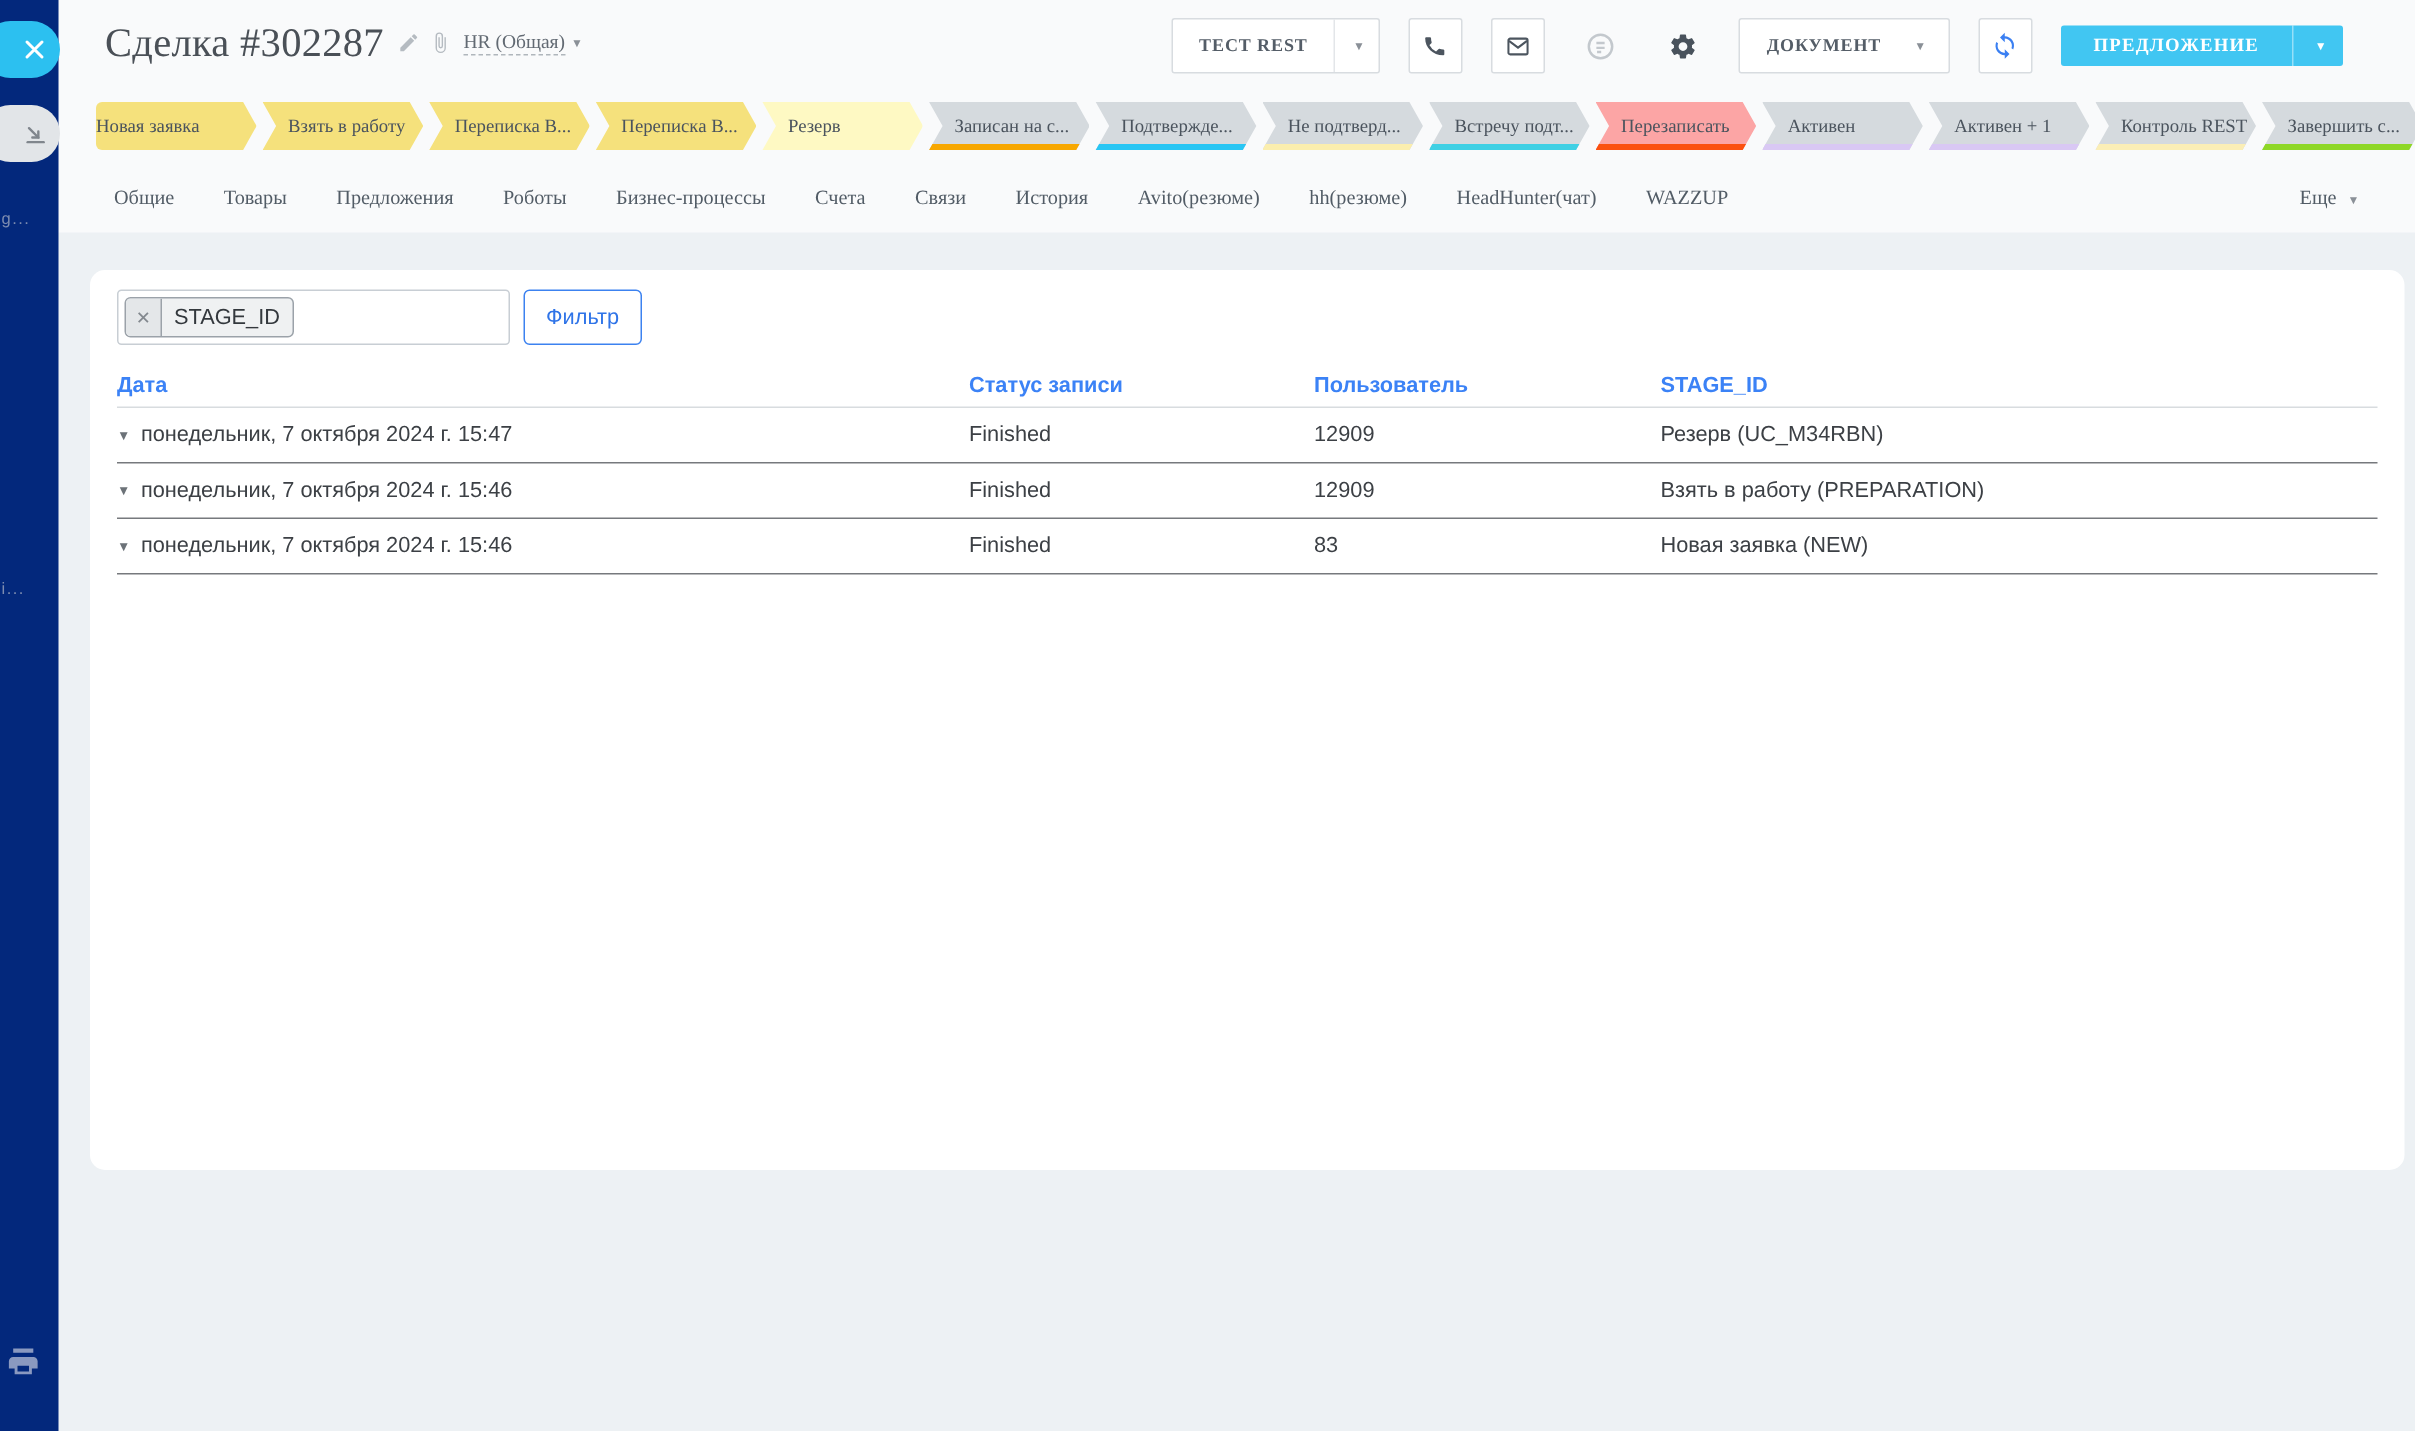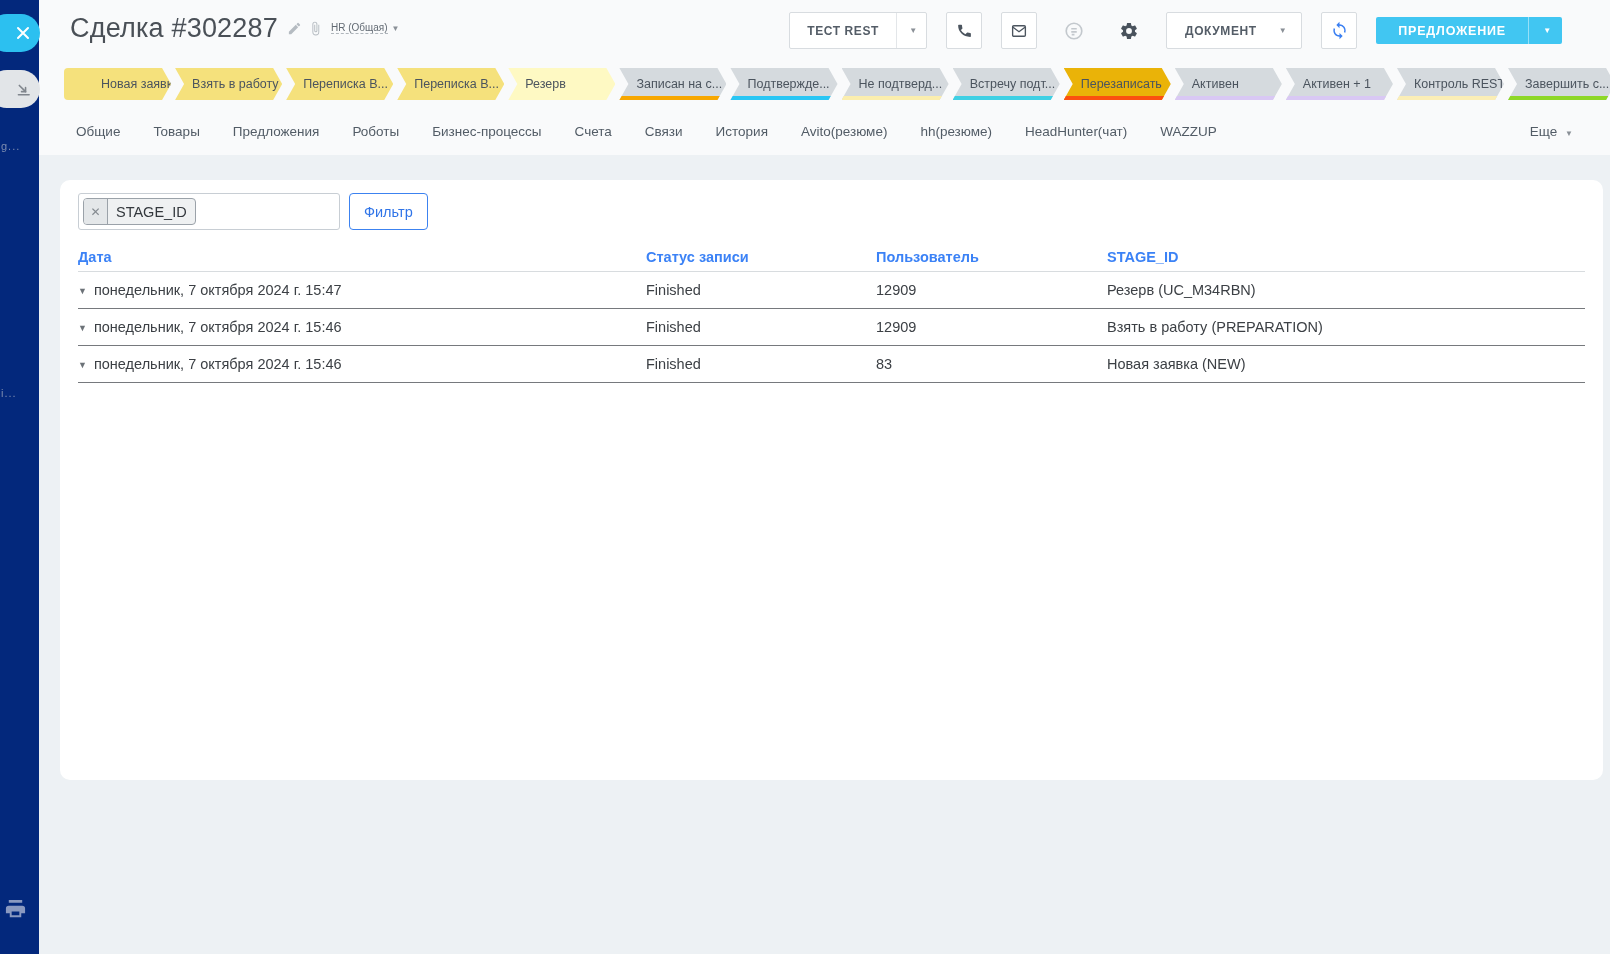--- a/index.html
+++ b/index.html
@@ -14,27 +14,27 @@
   .pill-close svg { stroke:#fff; }
   .pill-dock { top:70px; background:#e2e5e8; }
   .pill-dock svg { stroke:#80868d; }
   .side-hint { position:absolute; left:1px; font-size:11px; color:#7d8cb0; letter-spacing:1px; }
   .hint-a { top:140px; }
   .hint-b { top:387px; }
   .printer { position:absolute; left:4px; bottom:29px; cursor:pointer; }
 
   
   .main { flex:1; display:flex; flex-direction:column; min-width:0; }
-  .topbar { background:#f9fafb; padding-top:0; flex:0 0 155px; position:relative; }
+  .topbar { background:#f9fafb; padding-top:0; flex:0 0 155px; position:relative;font-family:Liberation Serif, serif; }
 
   
   .title-row { display:flex; align-items:center; height:56px; padding-left:31px; }
   .page-title { font-size:27px; font-weight:300; color:#4a5057; letter-spacing:.2px; white-space:nowrap; }
   .title-icons { display:flex; align-items:center; margin-left:9px; gap:6px; }
-  .cat-link { margin-left:8px; font-size:10px; color:#626a73; border-bottom:1px dashed #b0b6bc; cursor:pointer; white-space:nowrap; }
+  .cat-link { margin-left:8px; font-size:13px; color:#626a73; border-bottom:1px dashed #b0b6bc; cursor:pointer; white-space:nowrap; }
   .caret { font-size:8px; color:#8a9097; margin-left:4px; }
 
   
   .toolbar { position:absolute; top:12px; right:48px; display:flex; align-items:center; gap:19px; }
   .btn { height:37px; background:#fff; border:1px solid #d8dce0; border-radius:2px; display:flex; align-items:center; font-size:12px; font-weight:bold; color:#545d67; letter-spacing:.6px; cursor:pointer; }
   .btn .btn-main { padding:0 17px; }
   .btn .btn-caret { width:30px; align-self:stretch; display:flex; align-items:center; justify-content:center; border-left:1px solid #e3e6e9; }
   .icon-btn { width:36px; height:37px; background:#fff; border:1px solid #d8dce0; border-radius:2px; display:flex; align-items:center; justify-content:center; cursor:pointer; }
   .icon-plain { width:36px; height:37px; display:flex; align-items:center; justify-content:center; cursor:pointer; border:none; background:transparent; }
   .btn-doc { padding:0; }
@@ -43,21 +43,21 @@
   .btn-primary { height:27px; background:#41c6f2; border:none; border-radius:2px; color:#fff; display:flex; align-items:center; font-size:12.5px; font-weight:bold; letter-spacing:.8px; cursor:pointer; }
   .btn-primary .btn-main { padding:0 22px; }
   .btn-primary .btn-caret { width:34px; align-self:stretch; display:flex; align-items:center; justify-content:center; border-left:1px solid rgba(255,255,255,.45); }
   .btn-primary .caret { color:#fff; }
 
   
   .stage-bar { display:flex; gap:4px; margin:12px 0 0 25px; height:32px; overflow:hidden; margin-right:-5px; }
   .stage { position:relative; flex:1 1 0; min-width:0; display:flex; align-items:center; clip-path:polygon(0 0, calc(100% - 9px) 0, 100% 50%, calc(100% - 9px) 100%, 0 100%, 9px 50%); cursor:pointer; }
   .stage-first { clip-path:polygon(0 0, calc(100% - 9px) 0, 100% 50%, calc(100% - 9px) 100%, 0 100%); border-radius:4px 0 0 4px; }
   .stage-label { font-size:12.5px; color:#4b545e; padding:0 10px 0 17px; white-space:nowrap; overflow:hidden; }
-  .stage-first .stage-label { padding-left:0;margin-left:37px; }
+  .stage-first .stage-label { padding-left:0; }
   .stage-line { position:absolute; left:0; right:0; bottom:0; height:4px; display:block; }
 
   
   .tabs-row { display:flex; align-items:center; margin:24px 37px 0 37px; }
   .tabs { display:flex; gap:33px; list-style:none; }
   .tab { font-size:13.5px; color:#525c66; cursor:pointer; white-space:nowrap;text-align:right; }
   .tabs-more { margin-left:auto; font-size:13.5px; color:#525c66; cursor:pointer; }
 
   
   .content { flex:1; background:#edf1f4; padding:25px 7px 0 21px; }
@@ -198,21 +198,21 @@
             <i class="stage-line" style="background: rgb(41, 198, 244);"></i>
           </div>
           <div class="stage" style="background: rgb(213, 218, 222);">
             <span class="stage-label">Не подтверд...</span>
             <i class="stage-line" style="background: rgb(251, 238, 174);"></i>
           </div>
           <div class="stage" style="background: rgb(213, 218, 222);">
             <span class="stage-label">Встречу подт...</span>
             <i class="stage-line" style="background: rgb(63, 208, 228);"></i>
           </div>
-          <div class="stage" style="background: #eab308;">
+          <div class="stage" style="background: #fca5a5;">
             <span class="stage-label">Перезаписать</span>
             <i class="stage-line" style="background: rgb(251, 81, 16);"></i>
           </div>
           <div class="stage" style="background: rgb(213, 218, 222);">
             <span class="stage-label">Активен</span>
             <i class="stage-line" style="background: rgb(217, 200, 244);"></i>
           </div>
           <div class="stage" style="background: rgb(213, 218, 222);">
             <span class="stage-label">Активен + 1</span>
             <i class="stage-line" style="background: rgb(217, 200, 244);"></i>

